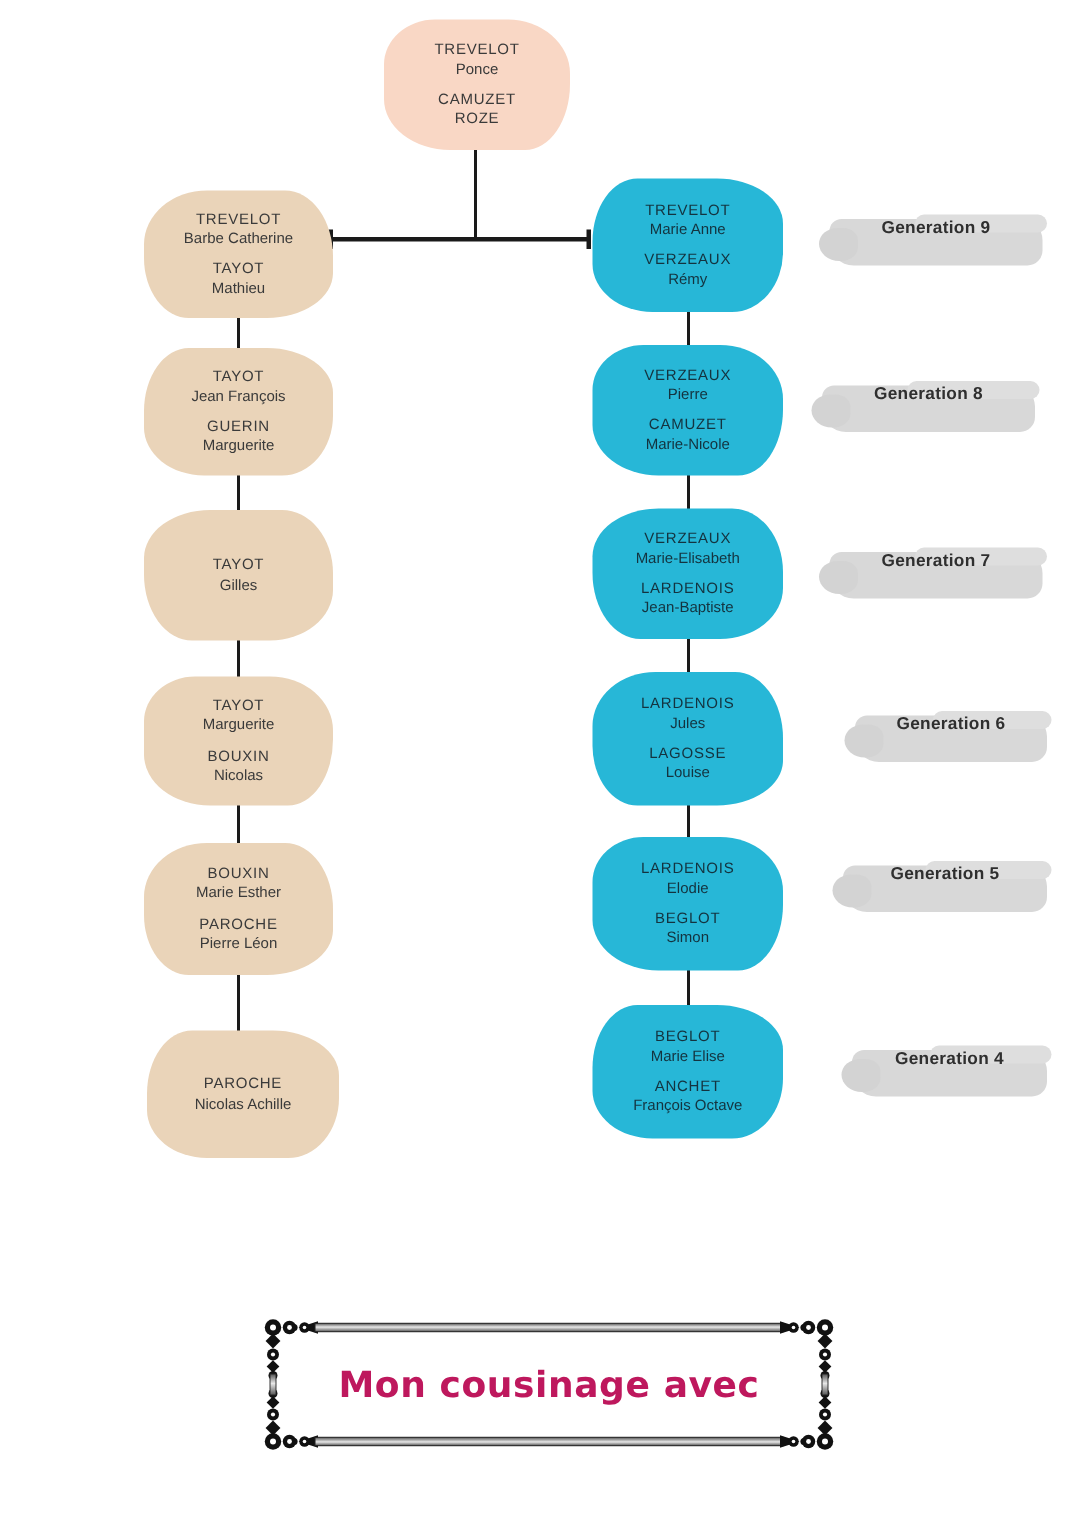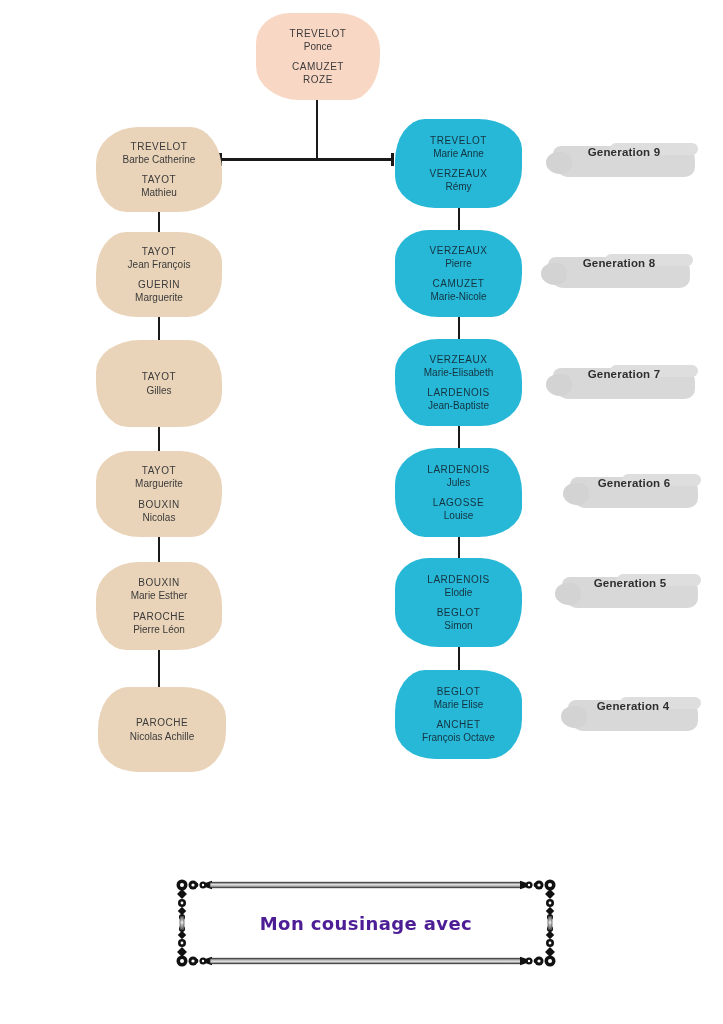--- a/index.html
+++ b/index.html
@@ -35,21 +35,21 @@
   .gen-label::after{content:"";position:absolute;right:-3px;top:-3px;width:62%;height:12px;
                     background:#dedede;border-radius:10px;}
   .gen-label span{position:relative;z-index:1;font-size:11.5px;font-weight:bold;
                   color:#2f2f2f;letter-spacing:.2px;}
 
   
   .frame{position:absolute;left:172px;top:876px;width:388px;height:94px;}
   .frame svg{position:absolute;left:0;top:0;}
   .frame .title{position:absolute;left:30px;right:30px;top:14px;bottom:14px;
                 display:flex;flex-direction:column;justify-content:center;gap:7px;
-                text-align:center;font-weight:bold;font-size:18px;color:#4c1d95;
+                text-align:center;font-weight:bold;font-size:24px;color:#be185d;
                 letter-spacing:.4px;font-family:"DejaVu Sans",sans-serif;}
 </style>
 </head>
 <body>
 
 <div class="canvas">
 
   <div class="conn v" style="left:316px;top:95px;height:65px"></div>
   <div class="conn h" style="left:221px;top:158px;width:172px"></div>
   <div class="conn tick" style="left:219px;top:153px"></div>

